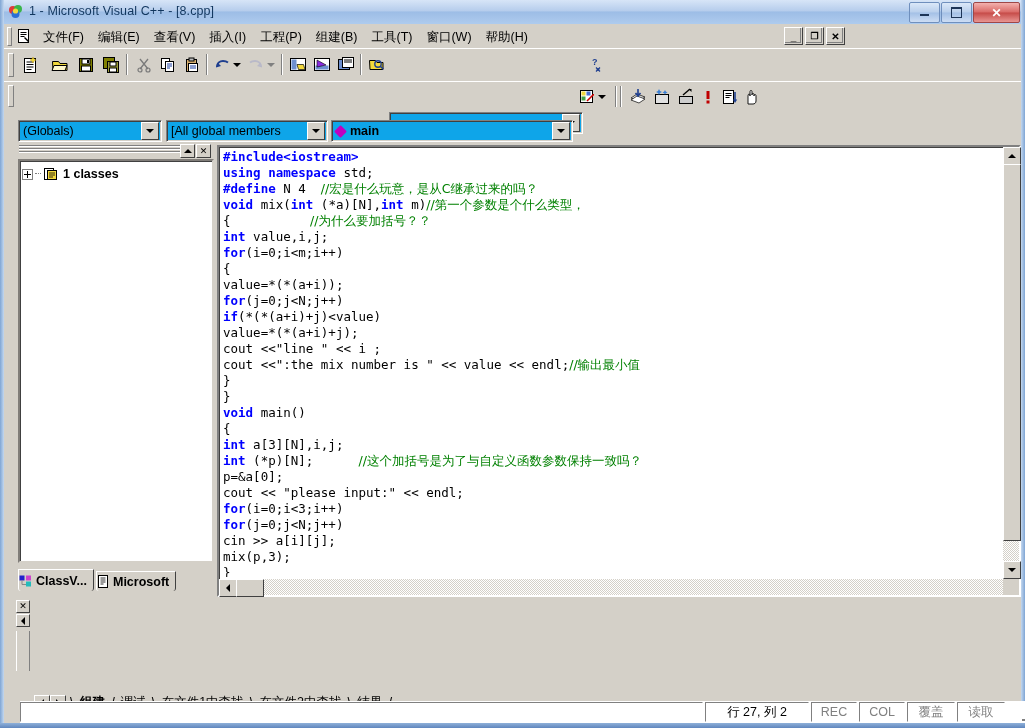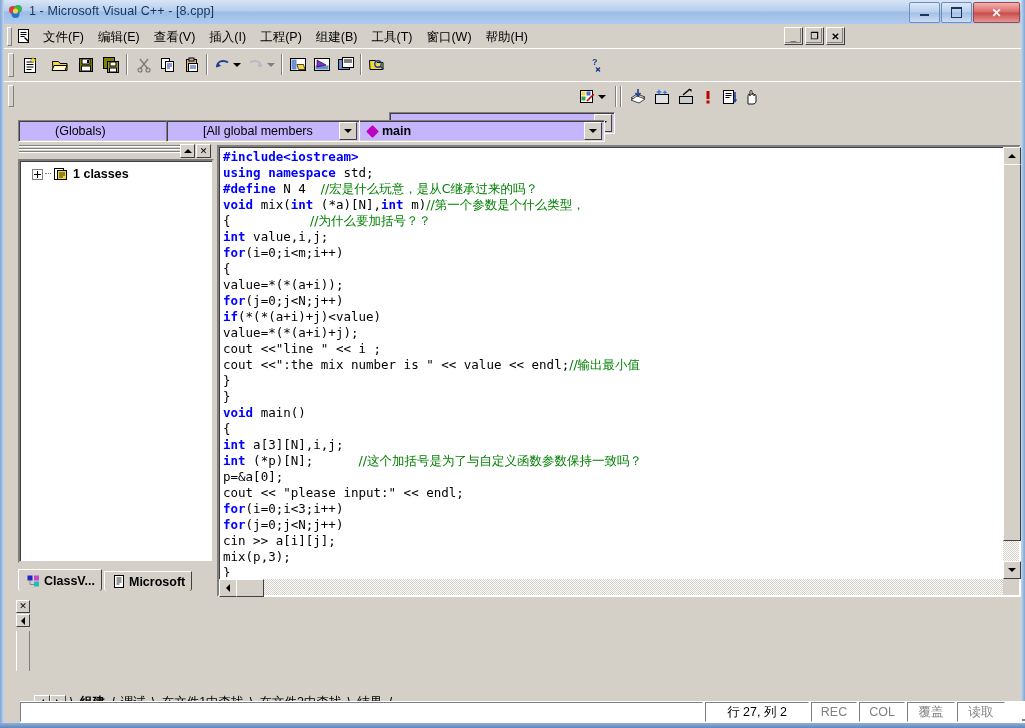--- a/index.html
+++ b/index.html
@@ -70,24 +70,24 @@
   .tbrow2{top:57px;height:30px;}
   .tbsep-line{position:absolute;left:0;right:0;top:0;height:1px;background:#fff;}
   .tbgrip{position:absolute;top:5px;width:4px;height:22px;
      border-left:1px solid #fff;border-top:1px solid #fff;
      border-right:1px solid #808080;border-bottom:1px solid #808080;}
   .tbbtn{position:absolute;width:24px;height:23px;top:5px;
      display:flex;align-items:center;justify-content:center;}
   .vsep{position:absolute;top:6px;width:1px;height:21px;background:#808080;
      box-shadow:1px 0 0 #fff;}
 
-  .combo{position:absolute;background:#c4b5fd;
+  .combo{position:absolute;background:#0ea5e9;
      border:1px solid #808080;border-right-color:#fff;border-bottom-color:#fff;
      box-shadow:inset 1px 1px 0 #404040, inset -1px -1px 0 #d4d0c8;
-     display:flex;align-items:center;padding-left:32px;}
+     display:flex;align-items:center;}
   .combo .cval{flex:1;padding-left:4px;font-size:12.5px;color:#000;
      white-space:nowrap;overflow:hidden;}
   .combo .carrow{width:16px;height:16px;margin-right:2px;background:#d4d0c8;
      border-top:1px solid #fff;border-left:1px solid #fff;
      border-right:1px solid #404040;border-bottom:1px solid #404040;
      display:flex;align-items:center;justify-content:center;}
   .arrowdn{width:0;height:0;border-left:4px solid transparent;border-right:4px solid transparent;
      border-top:4px solid #000;}
   .arrowdn.dis{border-top-color:#808080;}
 
@@ -99,29 +99,29 @@
   .ws-capbar{position:absolute;left:0;top:0;width:194px;height:14px;}
   .ws-lines{position:absolute;left:1px;top:2px;width:162px;height:9px;}
   .ws-lines div{height:1px;background:#808080;box-shadow:0 1px 0 #fff;margin-bottom:2px;}
   .capbtn{position:absolute;top:1px;width:13px;height:12px;background:#d4d0c8;
      border-top:1px solid #fff;border-left:1px solid #fff;
      border-right:1px solid #404040;border-bottom:1px solid #404040;
      display:flex;align-items:center;justify-content:center;font-size:8px;}
   .wstree{position:absolute;left:0;top:16px;width:192px;height:400px;background:#fff;
      border:2px inset #d4d0c8;
      box-shadow:inset 1px 1px 0 #404040;}
-  .treeitem{display:flex;align-items:center;margin:6px 0 0 12px;font-size:12.5px;font-weight:bold;}
+  .treeitem{display:flex;align-items:center;margin:6px 0 0 2px;font-size:12.5px;font-weight:bold;}
   .plusbox{width:9px;height:9px;border:1px solid #808080;background:#fff;
      position:relative;flex:none;margin-right:2px;}
   .plusbox:before{content:'';position:absolute;left:1px;top:4px;width:7px;height:1px;background:#000;}
   .plusbox:after{content:'';position:absolute;left:4px;top:1px;width:1px;height:7px;background:#000;}
   .dotline{width:6px;height:1px;border-top:1px dotted #808080;flex:none;margin-right:2px;}
 
   .tabs-ws{position:absolute;left:0;bottom:0;height:22px;display:flex;align-items:flex-end;}
-  .wtab{height:19px;display:flex;align-items:center;padding:0 6px 0 8px;margin-right:2px;
+  .wtab{height:19px;display:flex;align-items:center;padding:0 6px 0 0;margin-right:2px;
      background:#d4d0c8;font-size:12.5px;font-weight:bold;
      border-top:1px solid #fff;border-left:1px solid #fff;
      border-right:1px solid #404040;border-bottom:none;
      border-radius:0 0 3px 3px;}
   .wtab.active{height:21px;}
 
   
   .editor{position:absolute;left:213px;top:121px;width:800px;height:448px;background:#fff;
      border:2px solid;border-color:#808080 #fff #fff #808080;
      box-shadow:inset 1px 1px 0 #404040;}

